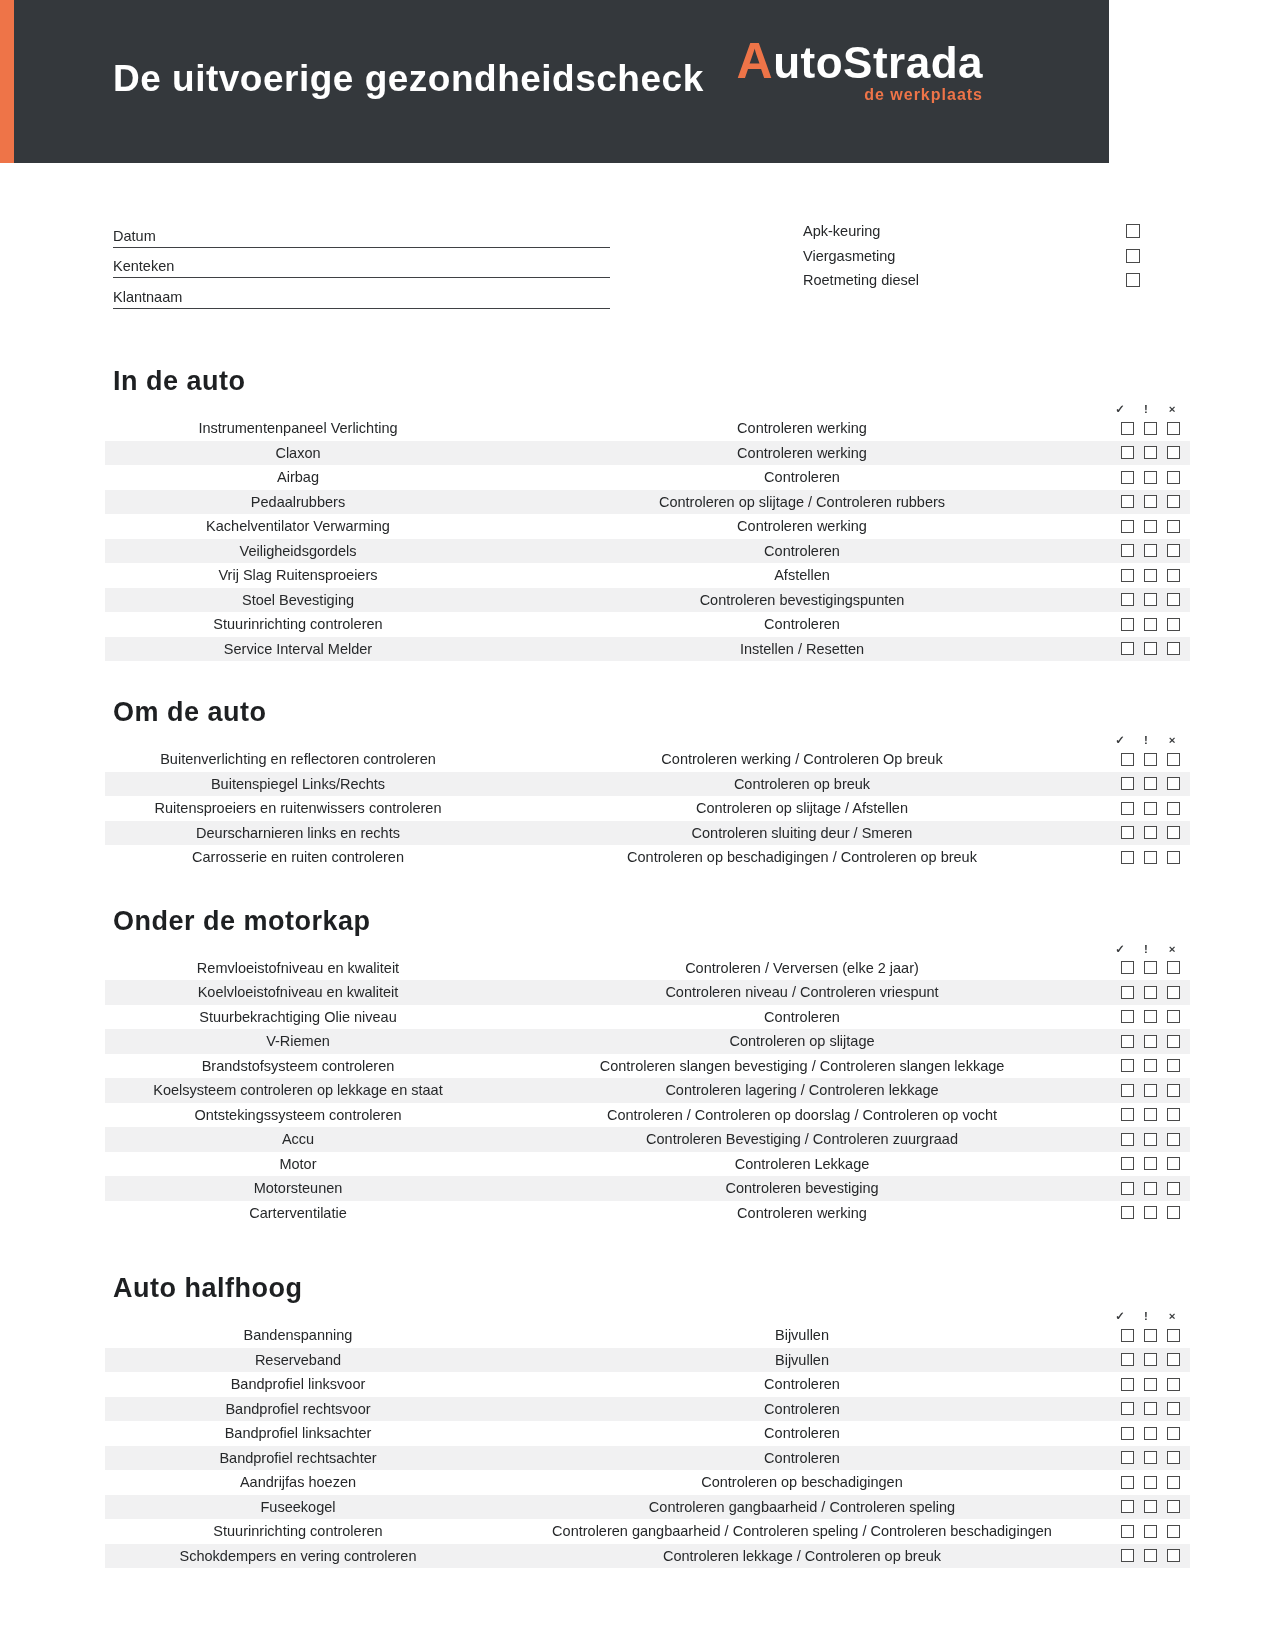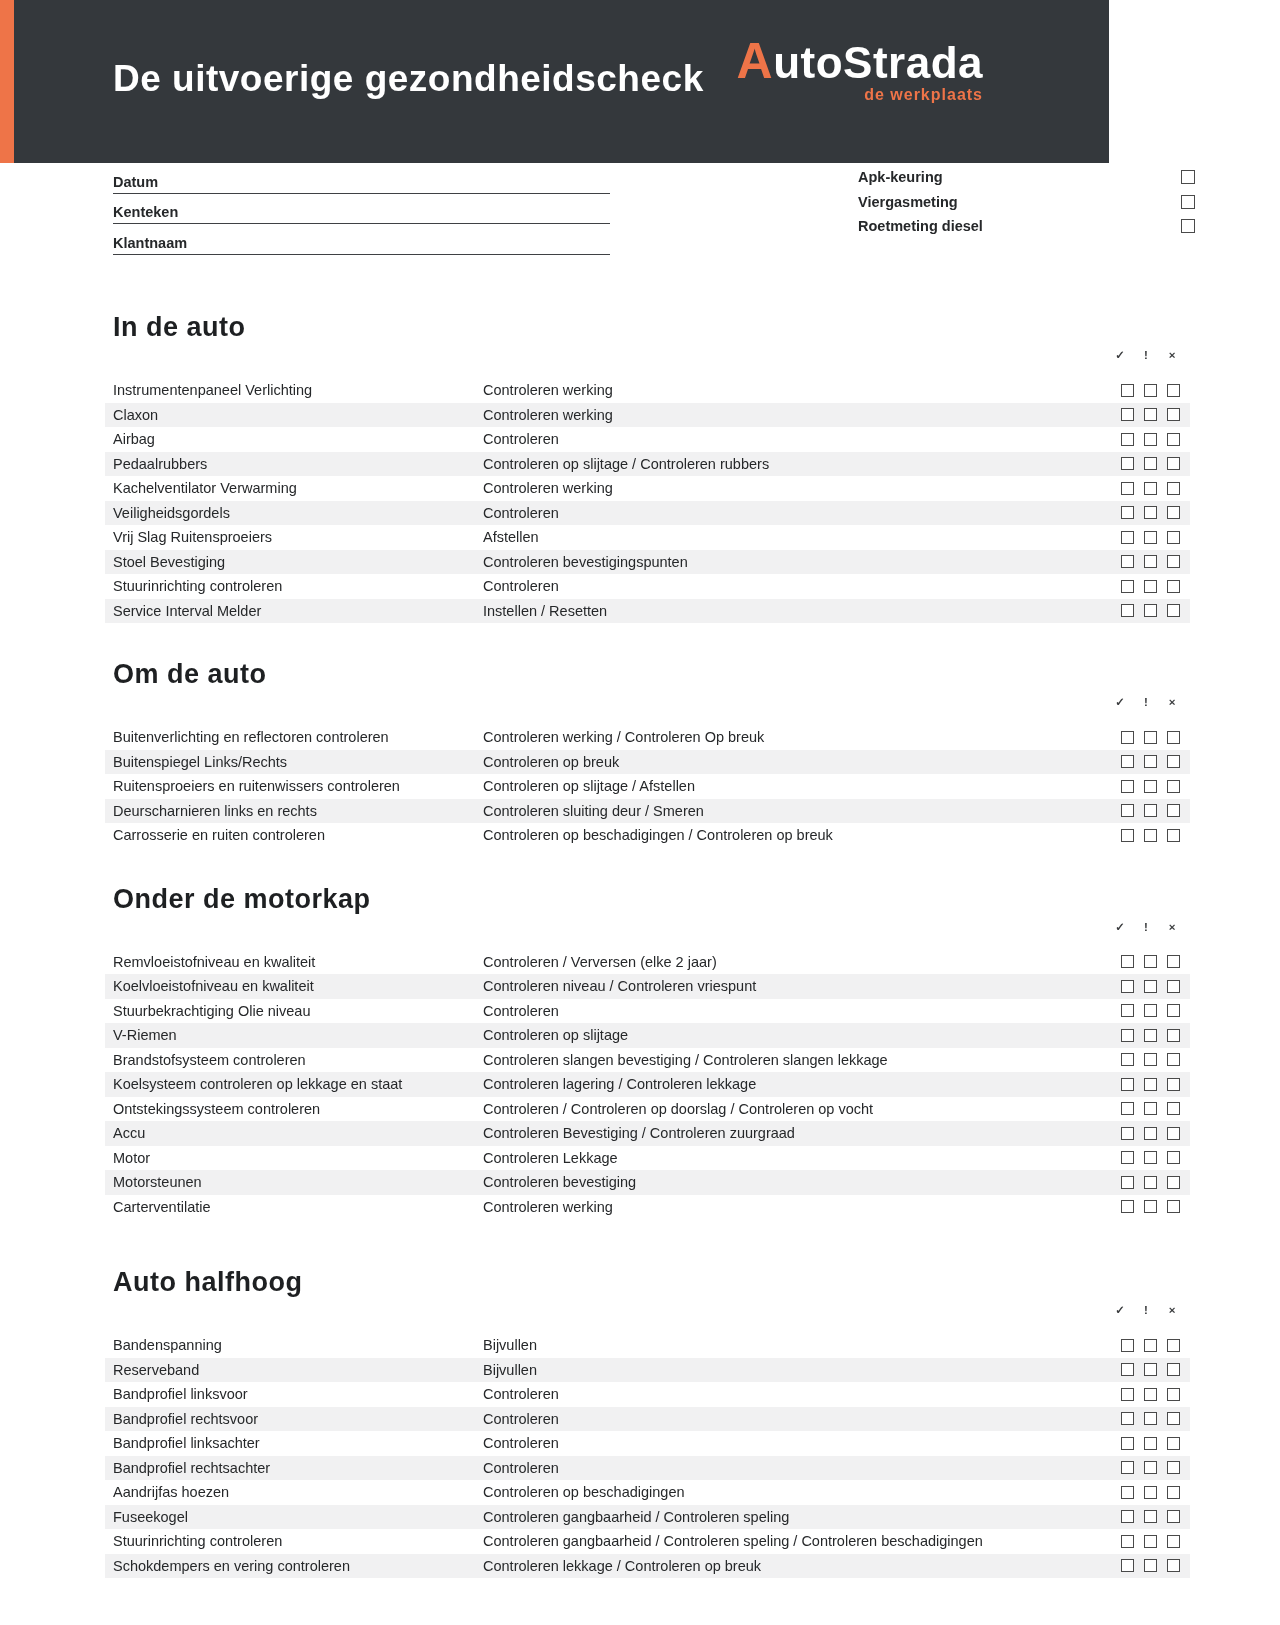--- a/index.html
+++ b/index.html
@@ -20,28 +20,28 @@
   .stripe{position:absolute;left:0;top:0;width:14px;height:163px;background:var(--accent);}
   .page-title{
     position:absolute;left:113px;top:58px;font-size:37px;font-weight:bold;
     color:#ffffff;letter-spacing:0.5px;white-space:nowrap;
   }
   .logo{position:absolute;right:126px;top:36px;text-align:right;line-height:1;}
   .logo-word{font-size:44px;font-weight:bold;color:#ffffff;letter-spacing:0.5px;}
   .logo-word .accent{color:var(--accent);font-size:50px;}
   .logo-sub{font-size:16px;font-weight:bold;color:var(--accent);letter-spacing:1px;margin-top:1px;}
   
-  .form-area{position:relative;height:125px;font-weight:bold;}
+  .form-area{position:relative;margin-top:54px;height:125px;}
   .fields{position:absolute;left:113px;top:0;width:497px;}
   .field-row{
     height:30.5px;display:flex;align-items:flex-end;
     border-bottom:1.5px solid var(--line);cursor:text;
   }
   .field-label{font-size:14.5px;padding-bottom:3px;}
-  .checks{position:absolute;left:858px;top:2px;width:337px;}
+  .checks{position:absolute;left:803px;top:2px;width:337px;}
   .check-row{display:flex;align-items:center;height:24.6px;}
   .check-label{flex:1;font-size:14.5px;}
   .apk-box{width:14px;height:14px;border:1.6px solid #4a4a4a;background:#fff;flex-shrink:0;}
   
   .section{margin-left:105px;width:1085px;}
   .section:nth-of-type(1){margin-top:24px;}
   .section:nth-of-type(2){margin-top:36px;}
   .section:nth-of-type(3){margin-top:36px;}
   .section:nth-of-type(4){margin-top:48px;}
   .section-title{
@@ -49,21 +49,21 @@
     letter-spacing:0.5px;color:#1e2022;
   }
   .icons-row{
     display:flex;justify-content:flex-end;gap:10px;
     padding-right:10px;margin-top:6px;height:14px;align-items:center;
   }
   .col-icon{
     width:16px;text-align:center;font-size:11.5px;font-weight:bold;
     color:#3a3c3e;line-height:14px;
   }
-  .t-body{margin-top:16px;}
+  .t-body{margin-top:0;text-align:center;}
   .t-row{
     display:flex;align-items:center;height:24.5px;
     padding:0 10px 0 8px;font-size:14.5px;
   }
   .t-row:nth-child(even){background:var(--row-alt);}
   .t-item{width:370px;flex-shrink:0;white-space:nowrap;overflow:hidden;}
   .t-action{flex:1;white-space:nowrap;overflow:hidden;}
   .t-checks{display:flex;gap:10px;flex-shrink:0;}
   .cbx{width:13px;height:13px;border:1.6px solid #4a4a4a;background:#fff;cursor:pointer;}
 </style>

